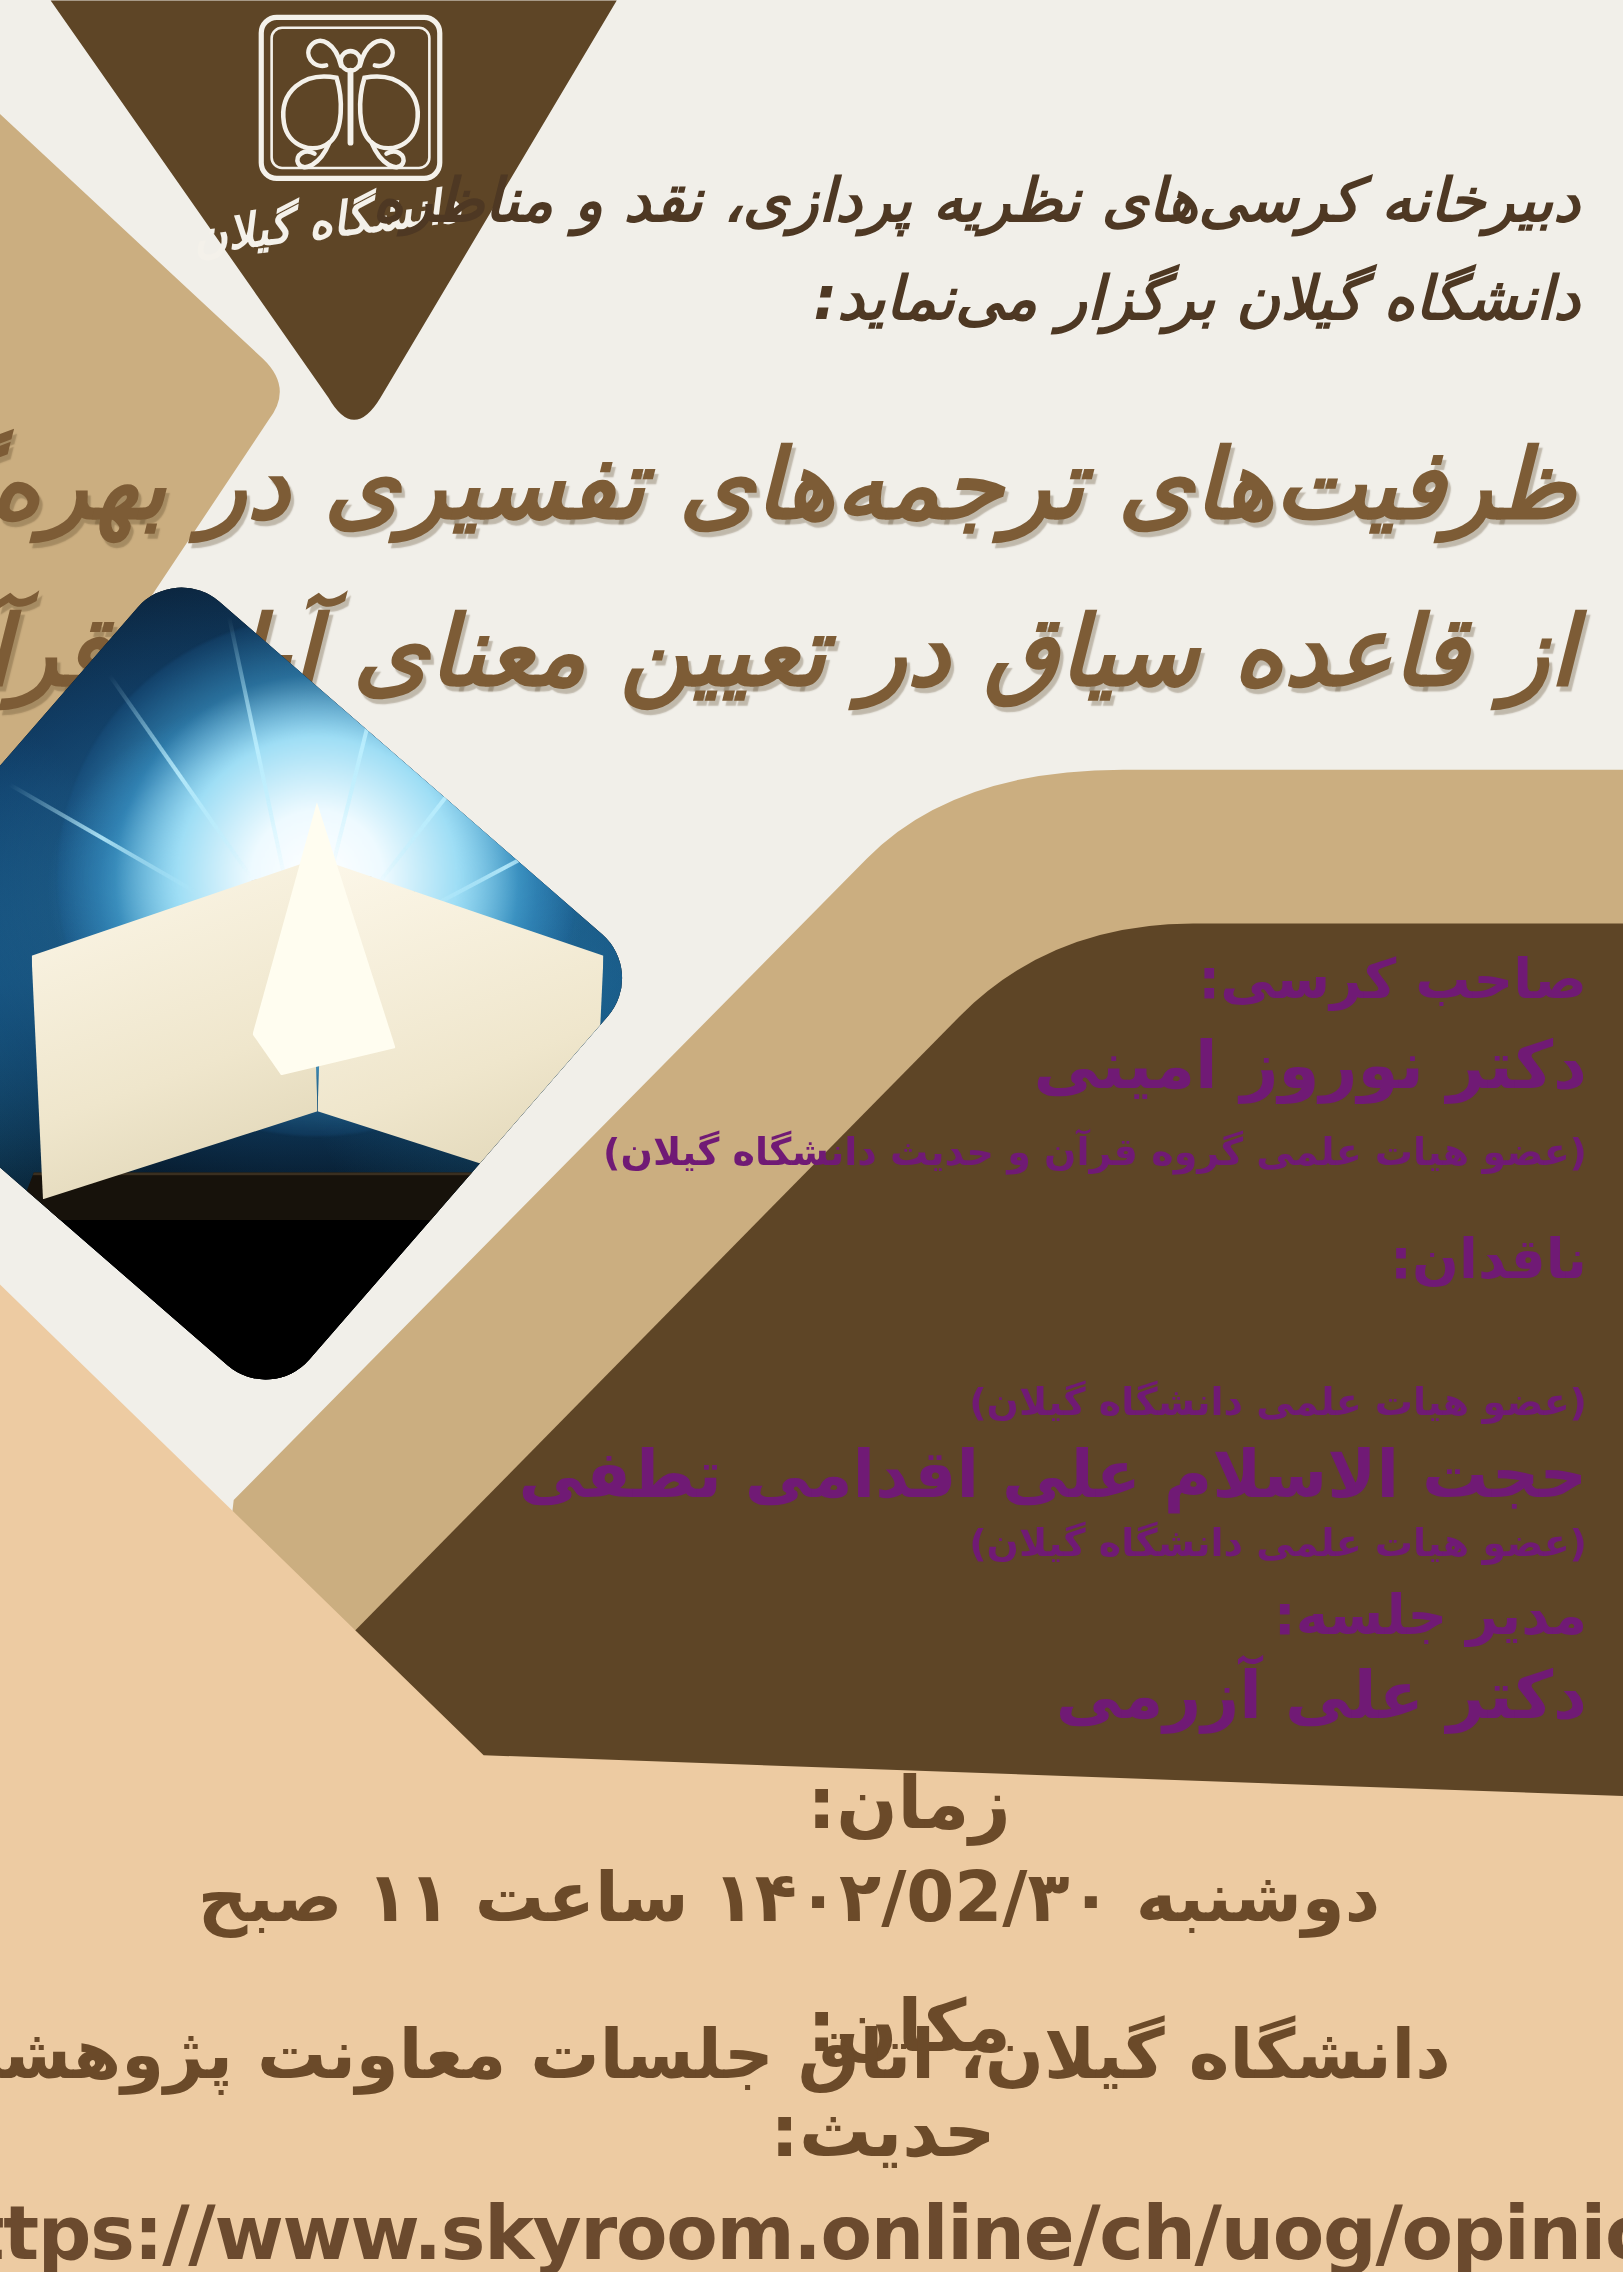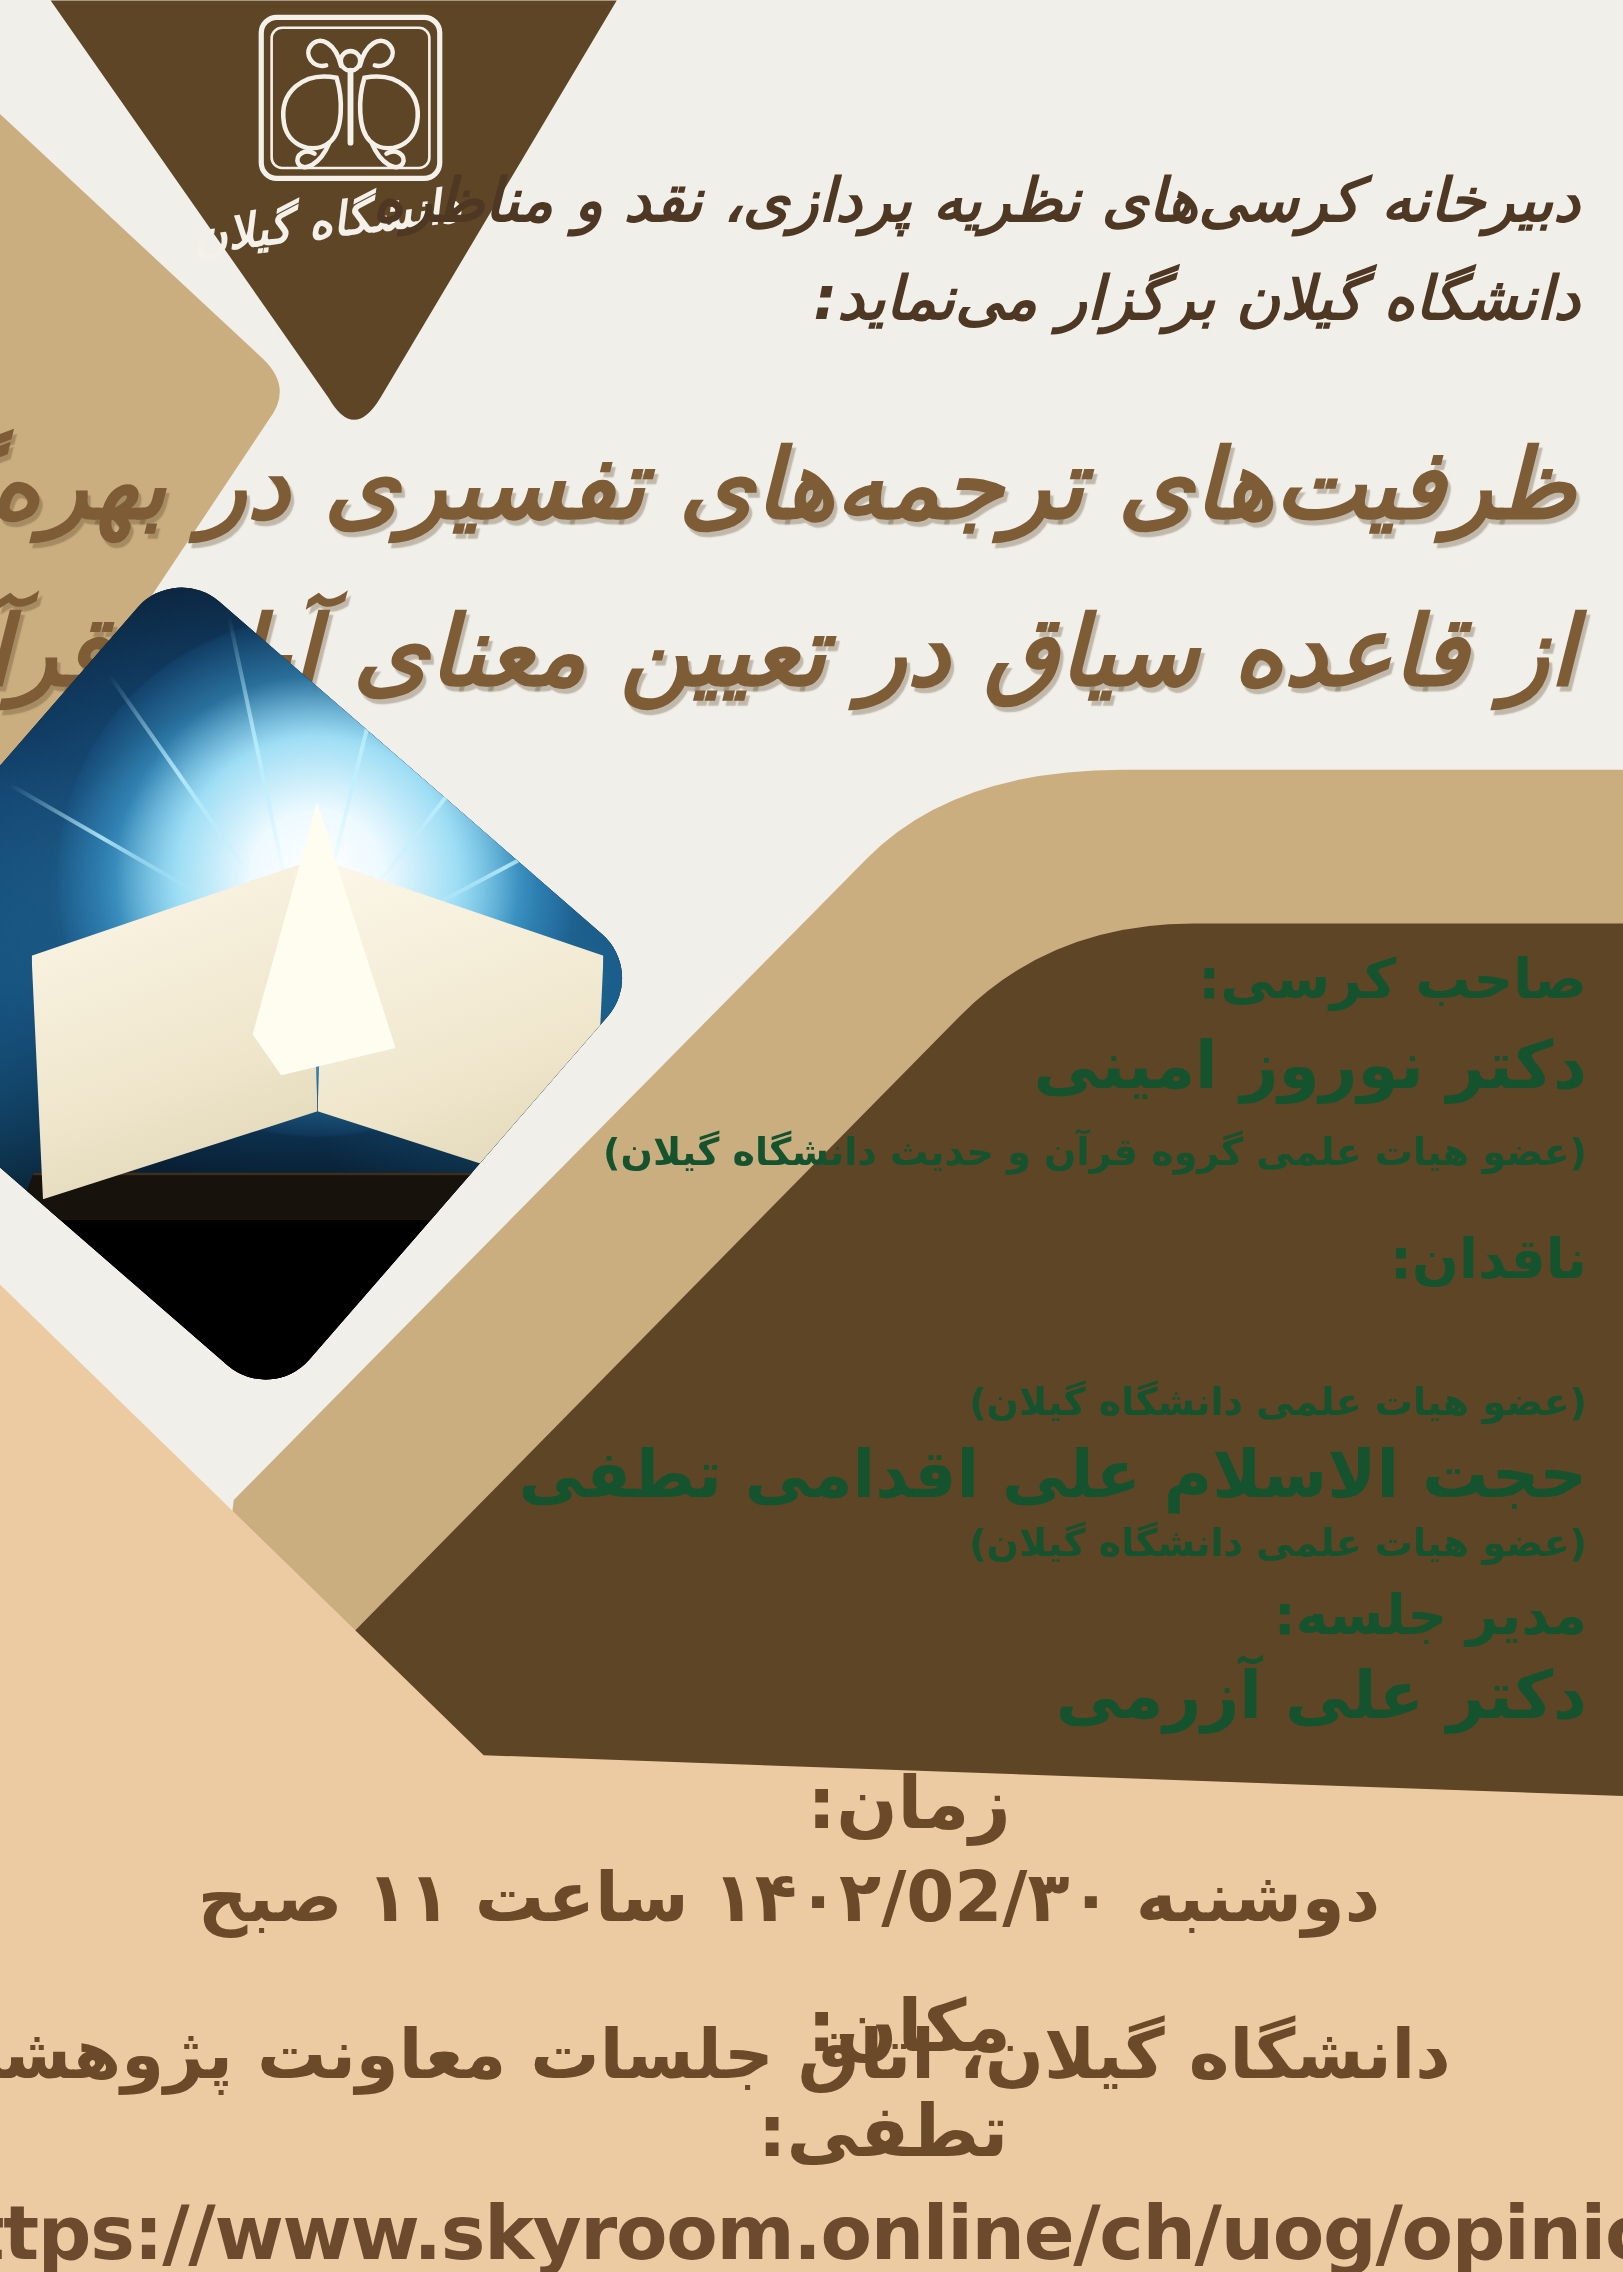--- a/index.html
+++ b/index.html
@@ -75,21 +75,21 @@
   .book-mid{
     position:absolute;left:516px;top:305px;width:143px;height:273px;background:#fffdf0;
     clip-path:polygon(45% 0,100% 90%,20% 100%,0 85%);
   }
   .book-base{
     position:absolute;left:279px;top:675px;width:610px;height:45px;background:#17120b;
     border-top:3.9px solid #3a2f20;clip-path:polygon(3% 0,97% 0,100% 100%,0 100%);
   }
 
   
-  .sp{position:absolute;right:36px;white-space:nowrap;color:#14532d;text-align:center;font-weight:bold;}
+  .sp{position:absolute;right:36px;white-space:nowrap;color:#701a75;text-align:center;font-weight:bold;}
   .sp-label{font-size:55px;}
   .sp-name{font-size:66px;}
   .sp-affil{font-size:38px;}
   .owner-label{top:947px;} .owner-name{top:1027px;} .owner-affil{top:1130px;}
   .critics-label{top:1227px;} .critic1-name{top:1297px;} .critic1-affil{top:1380px;}
   .critic2-name{top:1436px;} .critic2-affil{top:1521px;}
   .chair-label{top:1583px;} .chair-name{top:1657px;}
 
   
   .dt{position:absolute;white-space:nowrap;color:#6b4a29;font-weight:bold;transform:translateX(50%);}
@@ -171,17 +171,17 @@
   <div class="sp sp-name critic2-name">حجت الاسلام علی اقدامی تطفی</div>
   <div class="sp sp-affil critic2-affil">(عضو هیات علمی دانشگاه گیلان)</div>
 
   <div class="sp sp-label chair-label">مدیر جلسه:</div>
   <div class="sp sp-name chair-name">دکتر علی آزرمی</div>
 
   <div class="dt dt-label time-label">زمان:</div>
   <div class="dt dt-value time-value">دوشنبه ۱۴۰۲/02/۳۰ ساعت ۱۱ صبح</div>
   <div class="dt dt-label place-label">مکان:</div>
   <div class="dt dt-value place-value">دانشگاه گیلان، اتاق جلسات معاونت پژوهشی</div>
-  <div class="dt dt-label link-label">تطفی:</div>
+  <div class="dt dt-label link-label">حدیث:</div>
   <div class="link-url">https://www.skyroom.online/ch/uog/opinion</div>
 
 </div>
 
 
 </body></html>

